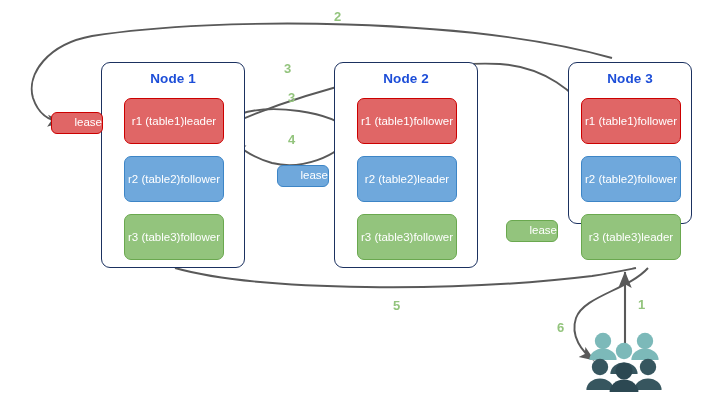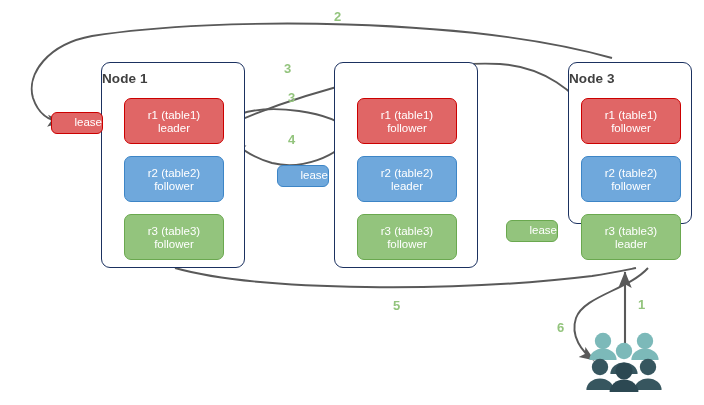--- a/index.html
+++ b/index.html
@@ -20,35 +20,35 @@
     position:absolute;
     box-sizing:border-box;
     border:1.4px solid #1b3160;
     border-radius:9px;
     background:#ffffff;
     z-index:3;
   }
   .node-title{
     position:absolute;
     left:0;right:0;top:8px;
-    text-align:left;
+    text-align:center;
     font-size:13.5px;
     font-weight:bold;
-    color:#404040;
+    color:#1d4ed8;
     letter-spacing:.1px;
   }
   .replica{
     position:absolute;
     box-sizing:border-box;
     border-radius:7px;
     color:#ffffff;
     font-size:11.5px;
     line-height:13.5px;
     display:flex;
-    flex-direction:column;
+    flex-direction:row;
     align-items:center;
     justify-content:center;
     text-align:center;
     padding-top:2px;
   }
   .replica .ln{display:block;white-space:nowrap;}
 
   
   .lease{
     position:absolute;
@@ -117,20 +117,21 @@
       <span class="ln">follower</span>
     </div>
 
     <div class="replica" style="left:22px;top:151px;width:100px;height:46px;background:#93c47d;border:1.4px solid #6aa84f;">
       <span class="ln">r3 (table3)</span>
       <span class="ln">follower</span>
     </div>
   </div>
 
   <div class="node" style="left:334px;top:62px;width:144px;height:206px;">
+    <div class="node-title">Node 2</div>
 
     <div class="replica" style="left:22px;top:35px;width:100px;height:46px;background:#e06666;border:1.4px solid #cc0000;">
       <span class="ln">r1 (table1)</span>
       <span class="ln">follower</span>
     </div>
 
     <div class="replica" style="left:22px;top:93px;width:100px;height:46px;background:#6fa8dc;border:1.4px solid #3d85c6;">
       <span class="ln">r2 (table2)</span>
       <span class="ln">leader</span>
     </div>

